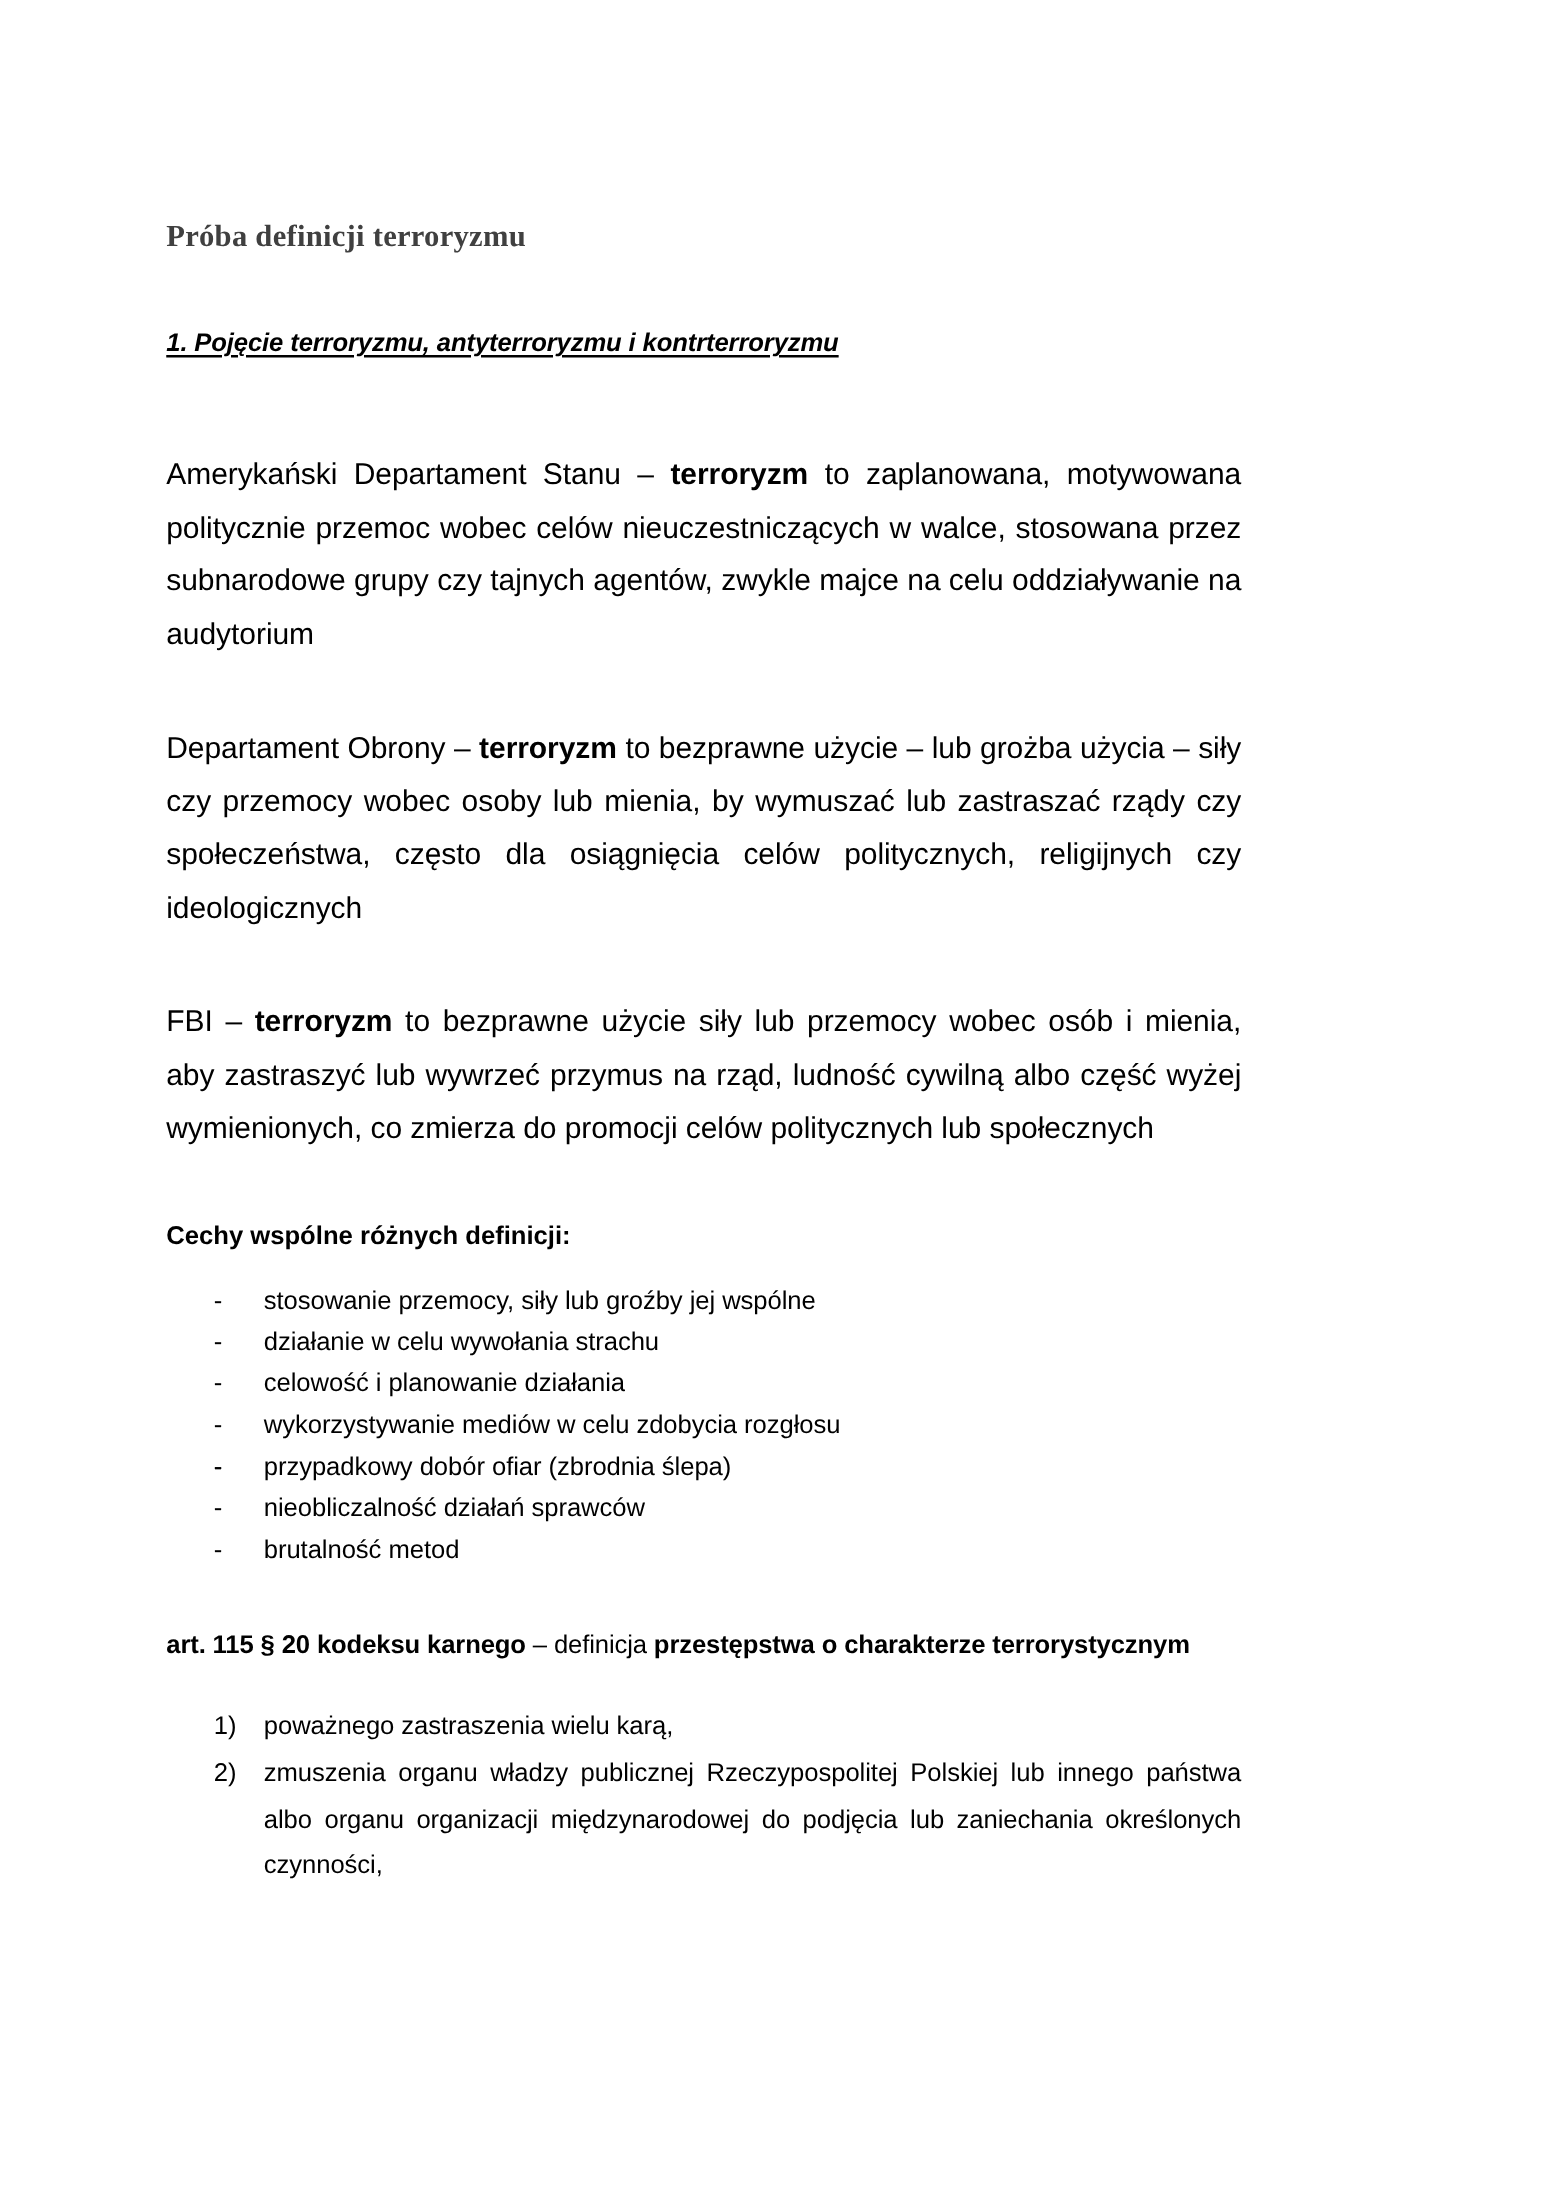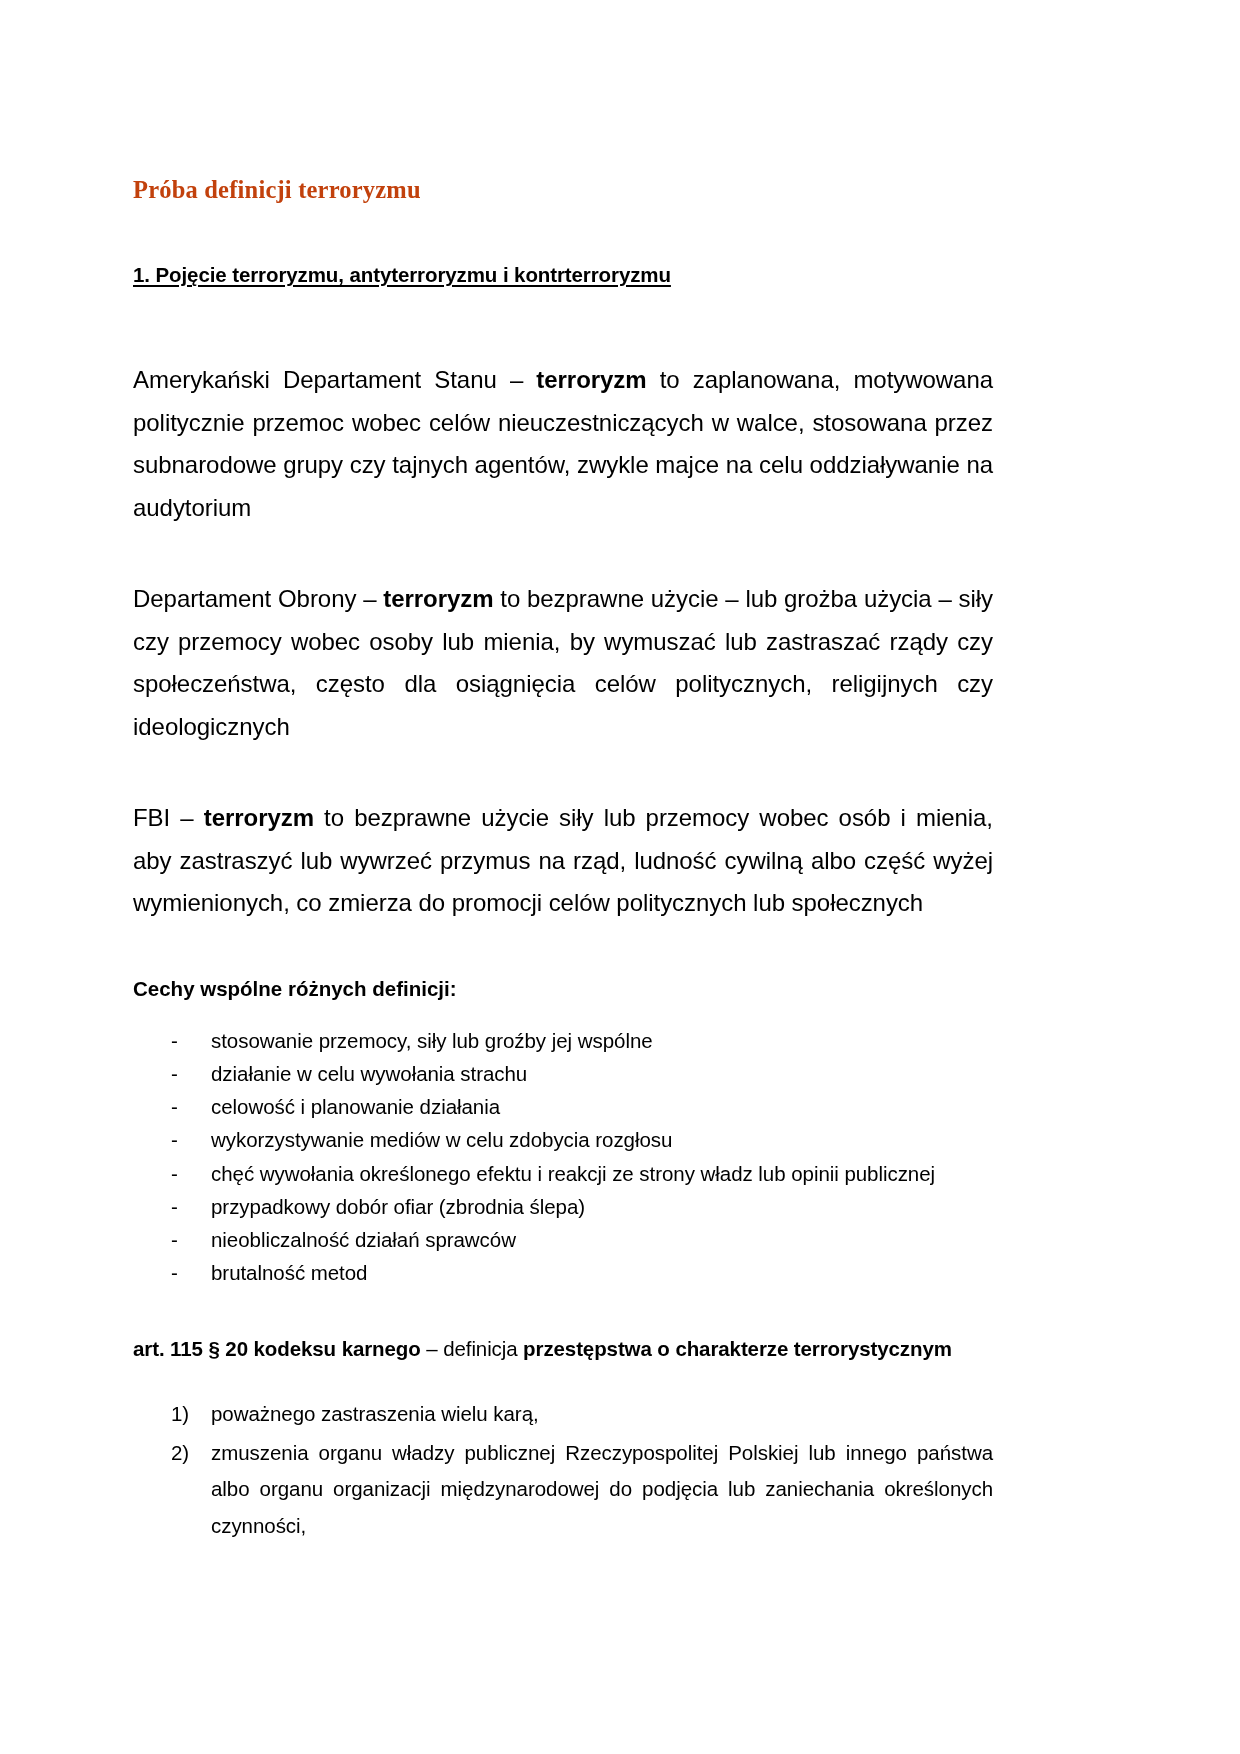--- a/index.html
+++ b/index.html
@@ -19,33 +19,34 @@
     width: 1240px;
     height: 1754px;
     background: #ffffff;
     box-sizing: border-box;
     padding: 175px 247px 0 133px;
   }
   .doc-title {
     font-family: "Liberation Serif", serif;
     font-weight: bold;
     font-size: 24.5px;
-    color: #c2410c;
+    color: #404040;
     letter-spacing: 0.2px;
     margin: 0 0 58px 0;
     line-height: 1.2;
   }
   .section-heading {
     font-size: 20.5px;
     font-weight: bold;
     text-decoration: underline;
     text-underline-offset: 3px;
     margin: 0 0 70px 0;
     line-height: 1.3;
     letter-spacing: -0.1px;
+    font-style: italic;
   }
   .para {
     font-size: 24px;
     line-height: 1.78;
     text-align: justify;
     margin: 0 0 48px 0;
     letter-spacing: -0.05px;
   }
   .para b {
     font-weight: bold;
@@ -117,21 +118,21 @@
 
   <p class="para"><span>FBI – </span><b>terroryzm</b><span> to bezprawne użycie siły lub przemocy wobec osób i mienia, aby zastraszyć lub wywrzeć przymus na rząd, ludność cywilną albo część wyżej wymienionych, co zmierza do promocji celów politycznych lub społecznych</span></p>
 
   <p class="subhead">Cechy wspólne różnych definicji:</p>
 
   <ul class="dash-list">
     <li><span class="dash">-</span><span>stosowanie przemocy, siły lub groźby jej wspólne</span></li>
     <li><span class="dash">-</span><span>działanie w celu wywołania strachu</span></li>
     <li><span class="dash">-</span><span>celowość i planowanie działania</span></li>
     <li><span class="dash">-</span><span>wykorzystywanie mediów w celu zdobycia rozgłosu</span></li>
-    <li><span class="dash">-</span><span>chęć wywołania określonego efektu i reakcji ze strony władz lub opinii publicznej</span></li>
+    <li><span class="dash">-</span></li>
     <li><span class="dash">-</span><span>przypadkowy dobór ofiar (zbrodnia ślepa)</span></li>
     <li><span class="dash">-</span><span>nieobliczalność działań sprawców</span></li>
     <li><span class="dash">-</span><span>brutalność metod</span></li>
   </ul>
 
   <p class="law-heading"><b>art. 115 § 20 kodeksu karnego</b><span> – definicja </span><b>przestępstwa o charakterze terrorystycznym</b></p>
 
 
   <ol class="num-list">
     <li><span class="num">1)</span><span>poważnego zastraszenia wielu karą,</span></li>

